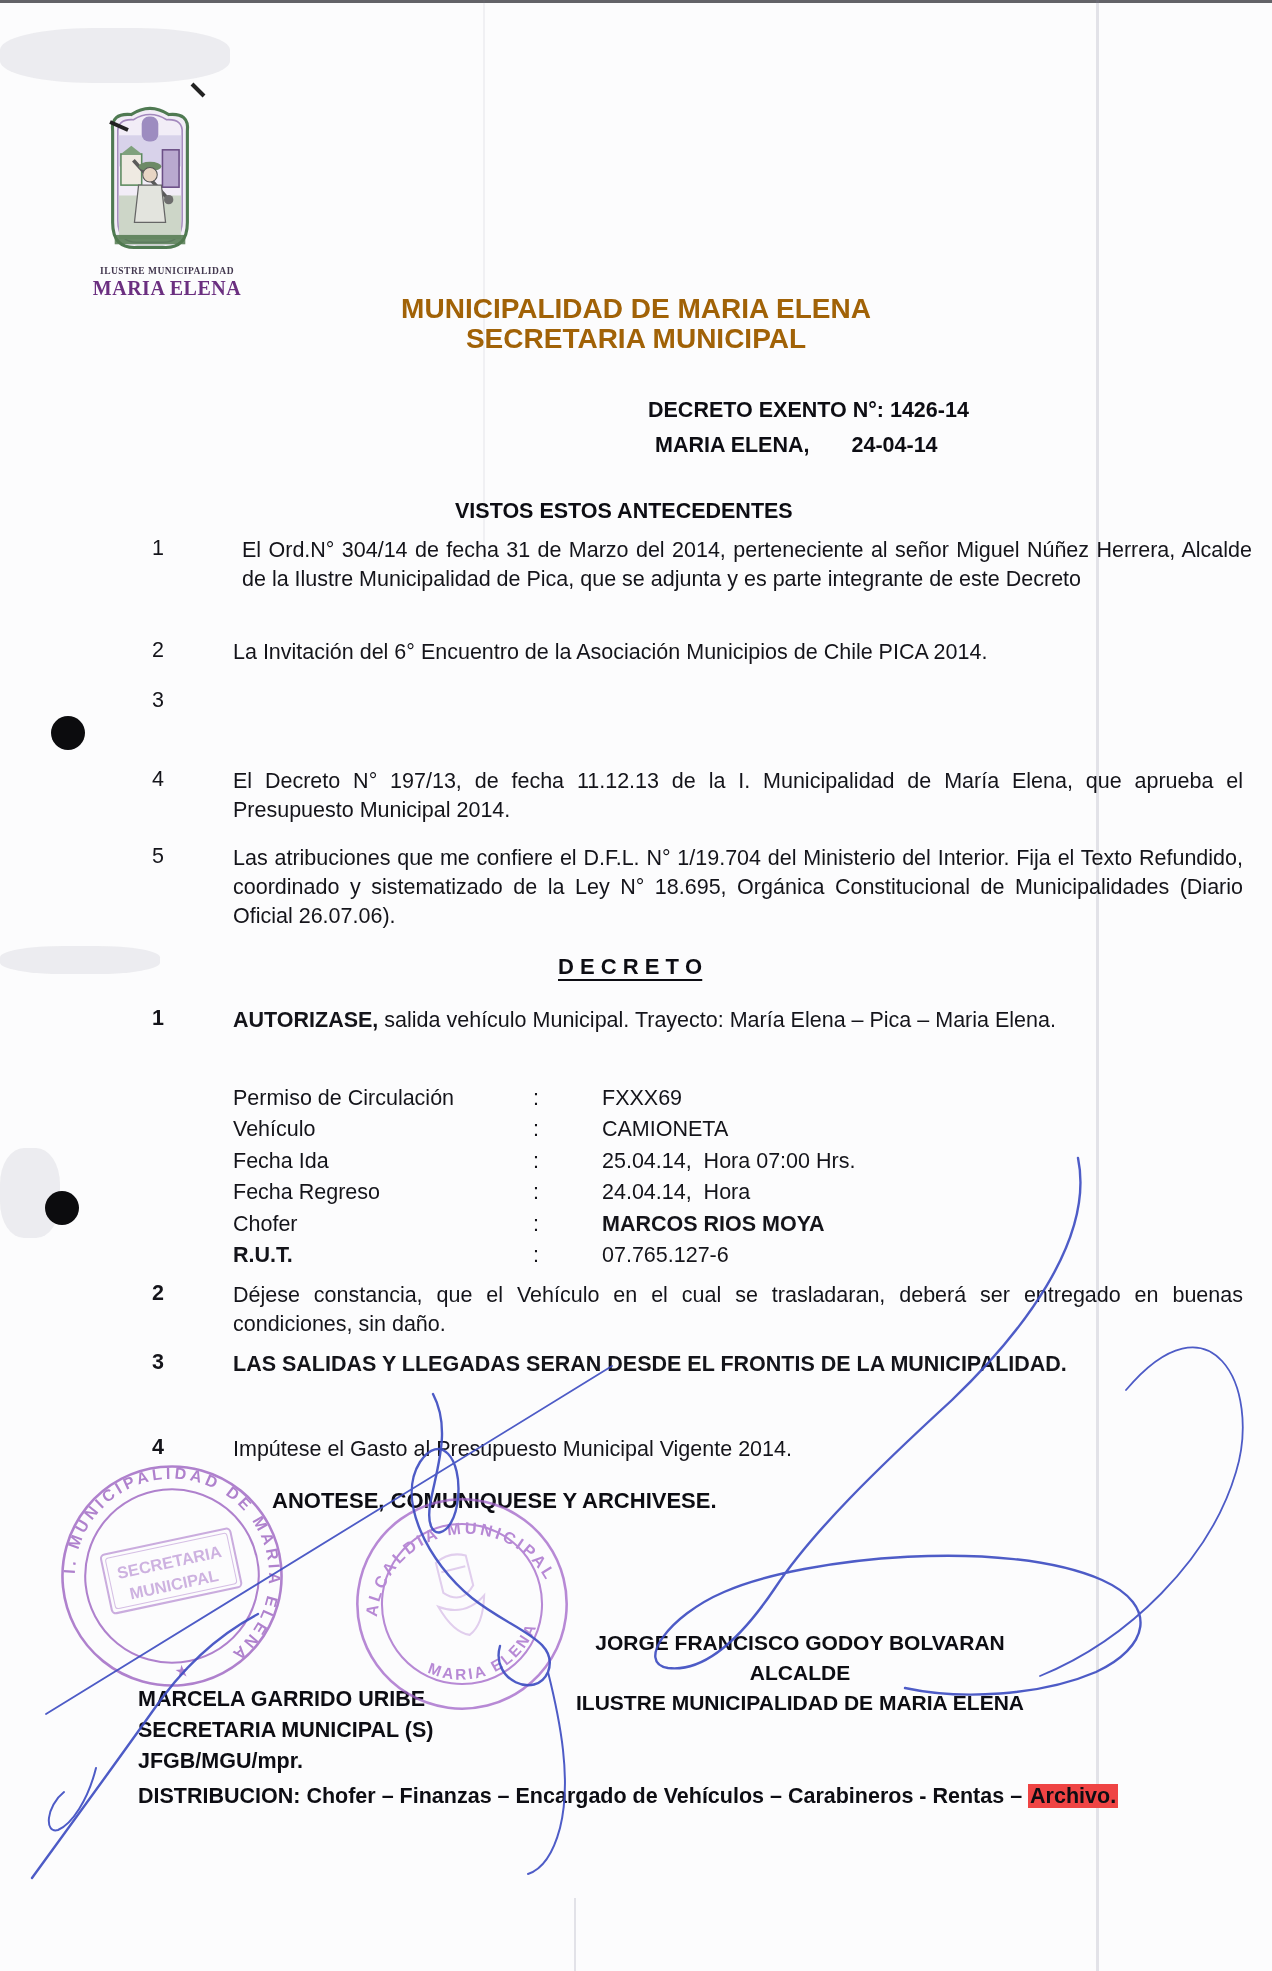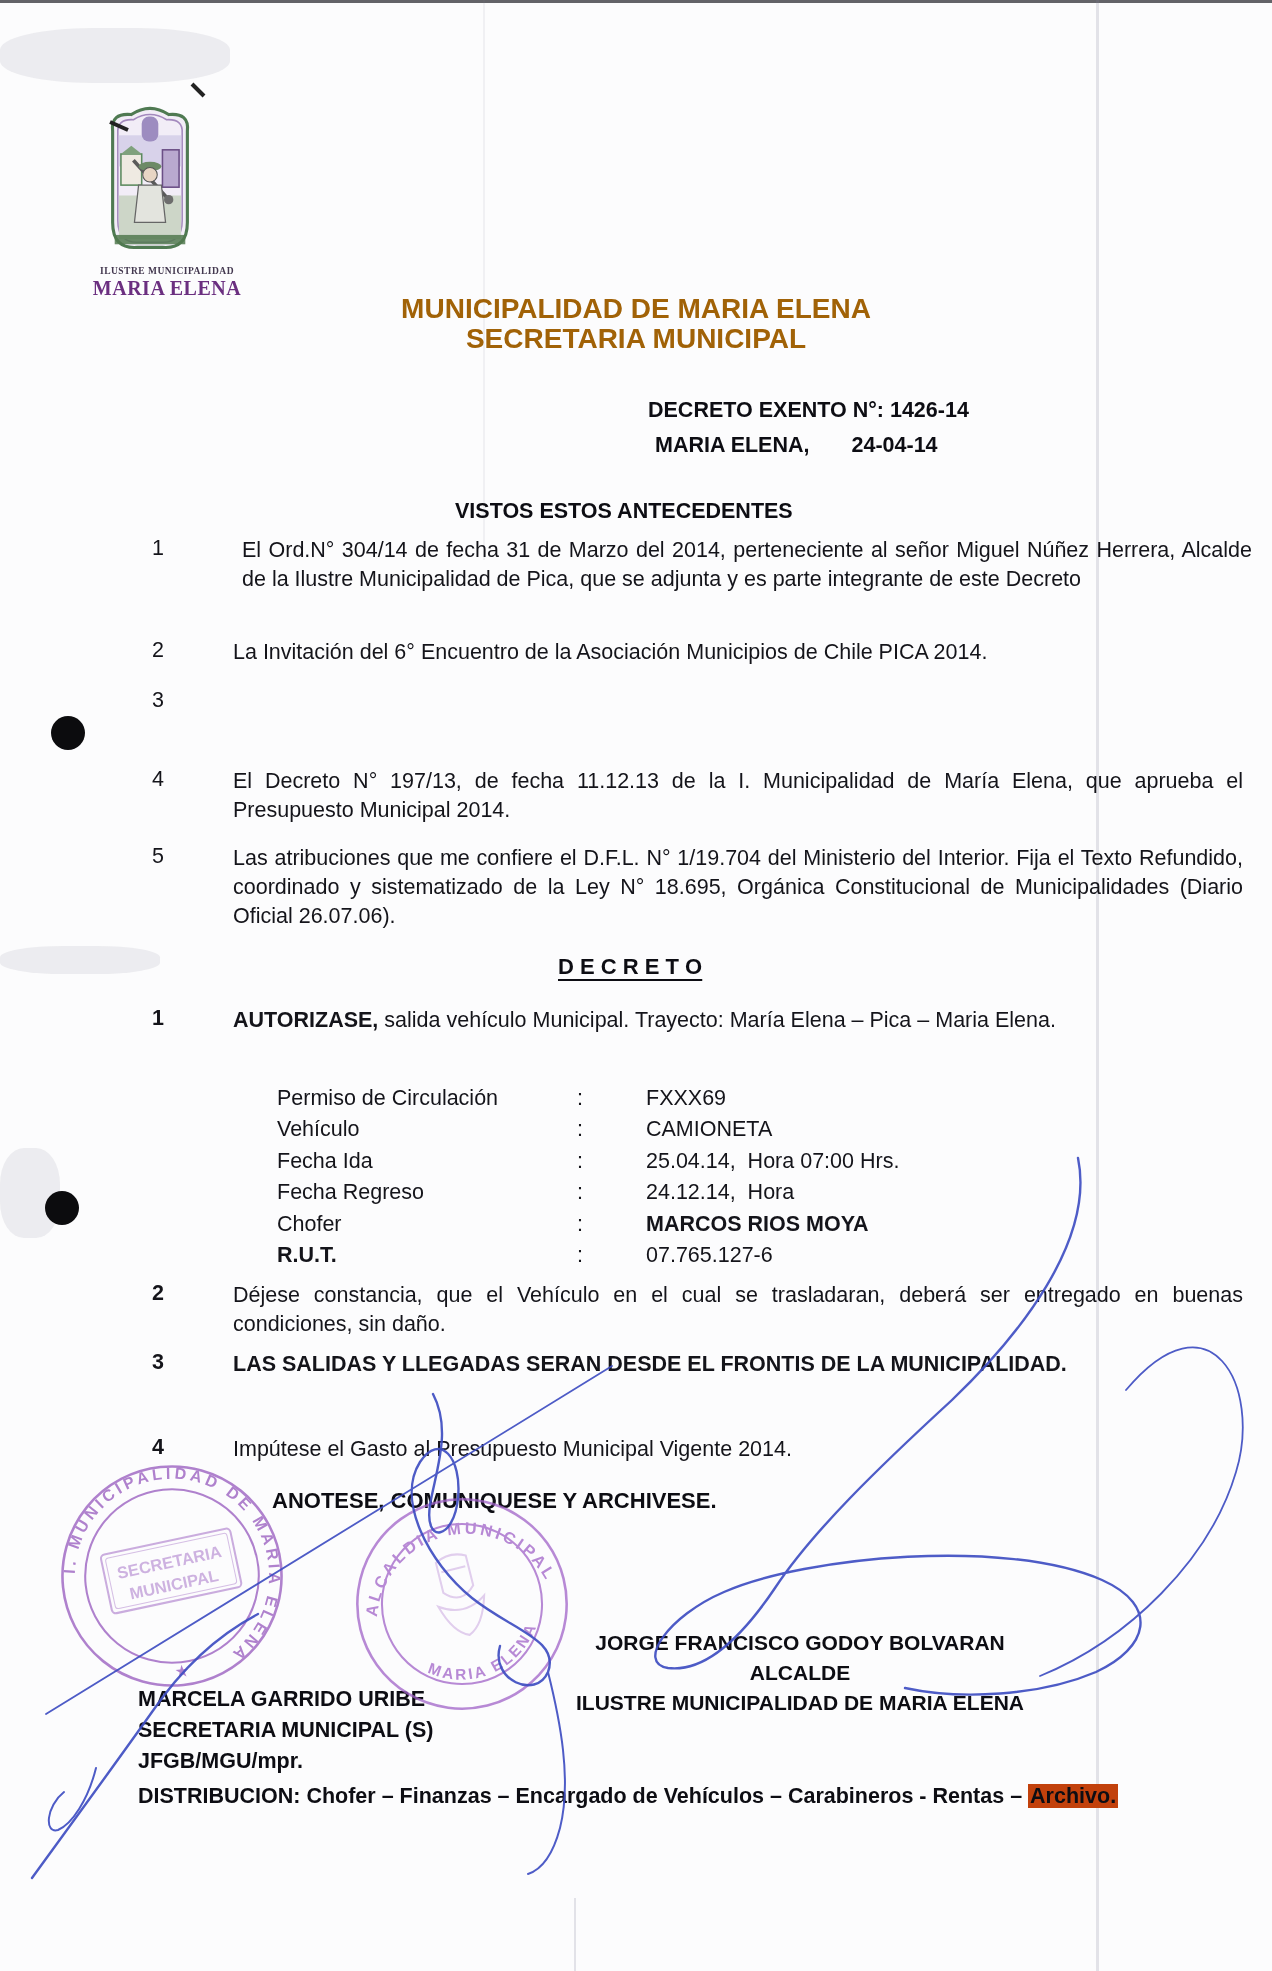--- a/index.html
+++ b/index.html
@@ -24,28 +24,28 @@
   .bold{font-weight:bold;}
   .decree-no{font-weight:bold;font-size:21.5px;color:#0d0d13;}
   .place-date{font-weight:bold;font-size:21.5px;color:#0d0d13;display:flex;gap:42px;}
   .section-h{font-weight:bold;font-size:21.5px;color:#0d0d13;}
   .decreto-h{font-weight:bold;font-size:22px;color:#0d0d13;text-decoration:underline;text-decoration-thickness:2px;text-underline-offset:5px;}
   
   .inum{left:152px;width:44px;font-size:21.5px;}
   .itext{left:233px;width:1010px;font-size:21.5px;line-height:29px;text-align:justify;}
   
   .details{left:233px;width:900px;font-size:21.5px;}
-  .drow{display:grid;grid-template-columns:300px 69px auto;line-height:31.4px;margin-left:44px;}
+  .drow{display:grid;grid-template-columns:300px 69px auto;line-height:31.4px;}
   .dvalue{white-space:pre-wrap;}
   
   .closing{font-weight:bold;font-size:22px;color:#0d0d13;}
   .sig-right{width:520px;text-align:center;font-weight:bold;font-size:21px;line-height:30px;color:#0d0d13;}
   .sig-left{font-weight:bold;font-size:21.5px;line-height:31px;color:#0d0d13;}
   .distribution{width:1108px;font-weight:bold;font-size:21.5px;line-height:38px;text-align:justify;color:#0d0d13;}
-  .hl{background:#c2410c;padding:0 2px;}
+  .hl{background:#ef4444;padding:0 2px;}
   .overlay{pointer-events:none;}
 </style>
 </head>
 <body>
 
 <div class="page">
 
   <div class="abs top-edge"></div>
   <div class="abs smudge" style="left:0;top:28px;width:230px;height:55px;"></div>
   <div class="abs smudge" style="left:0;top:946px;width:160px;height:28px;"></div>
@@ -129,21 +129,21 @@
       <span class="dvalue">CAMIONETA</span>
     </div>
     <div class="drow">
       <span>Fecha Ida</span>
       <span>:</span>
       <span class="dvalue">25.04.14,  Hora 07:00 Hrs.</span>
     </div>
     <div class="drow">
       <span>Fecha Regreso</span>
       <span>:</span>
-      <span class="dvalue">24.12.14,  Hora</span>
+      <span class="dvalue">24.04.14,  Hora</span>
     </div>
     <div class="drow">
       <span>Chofer</span>
       <span>:</span>
       <span class="dvalue bold">MARCOS RIOS MOYA</span>
     </div>
     <div class="drow">
       <span class="bold">R.U.T.</span>
       <span>:</span>
       <span class="dvalue">07.765.127-6</span>

